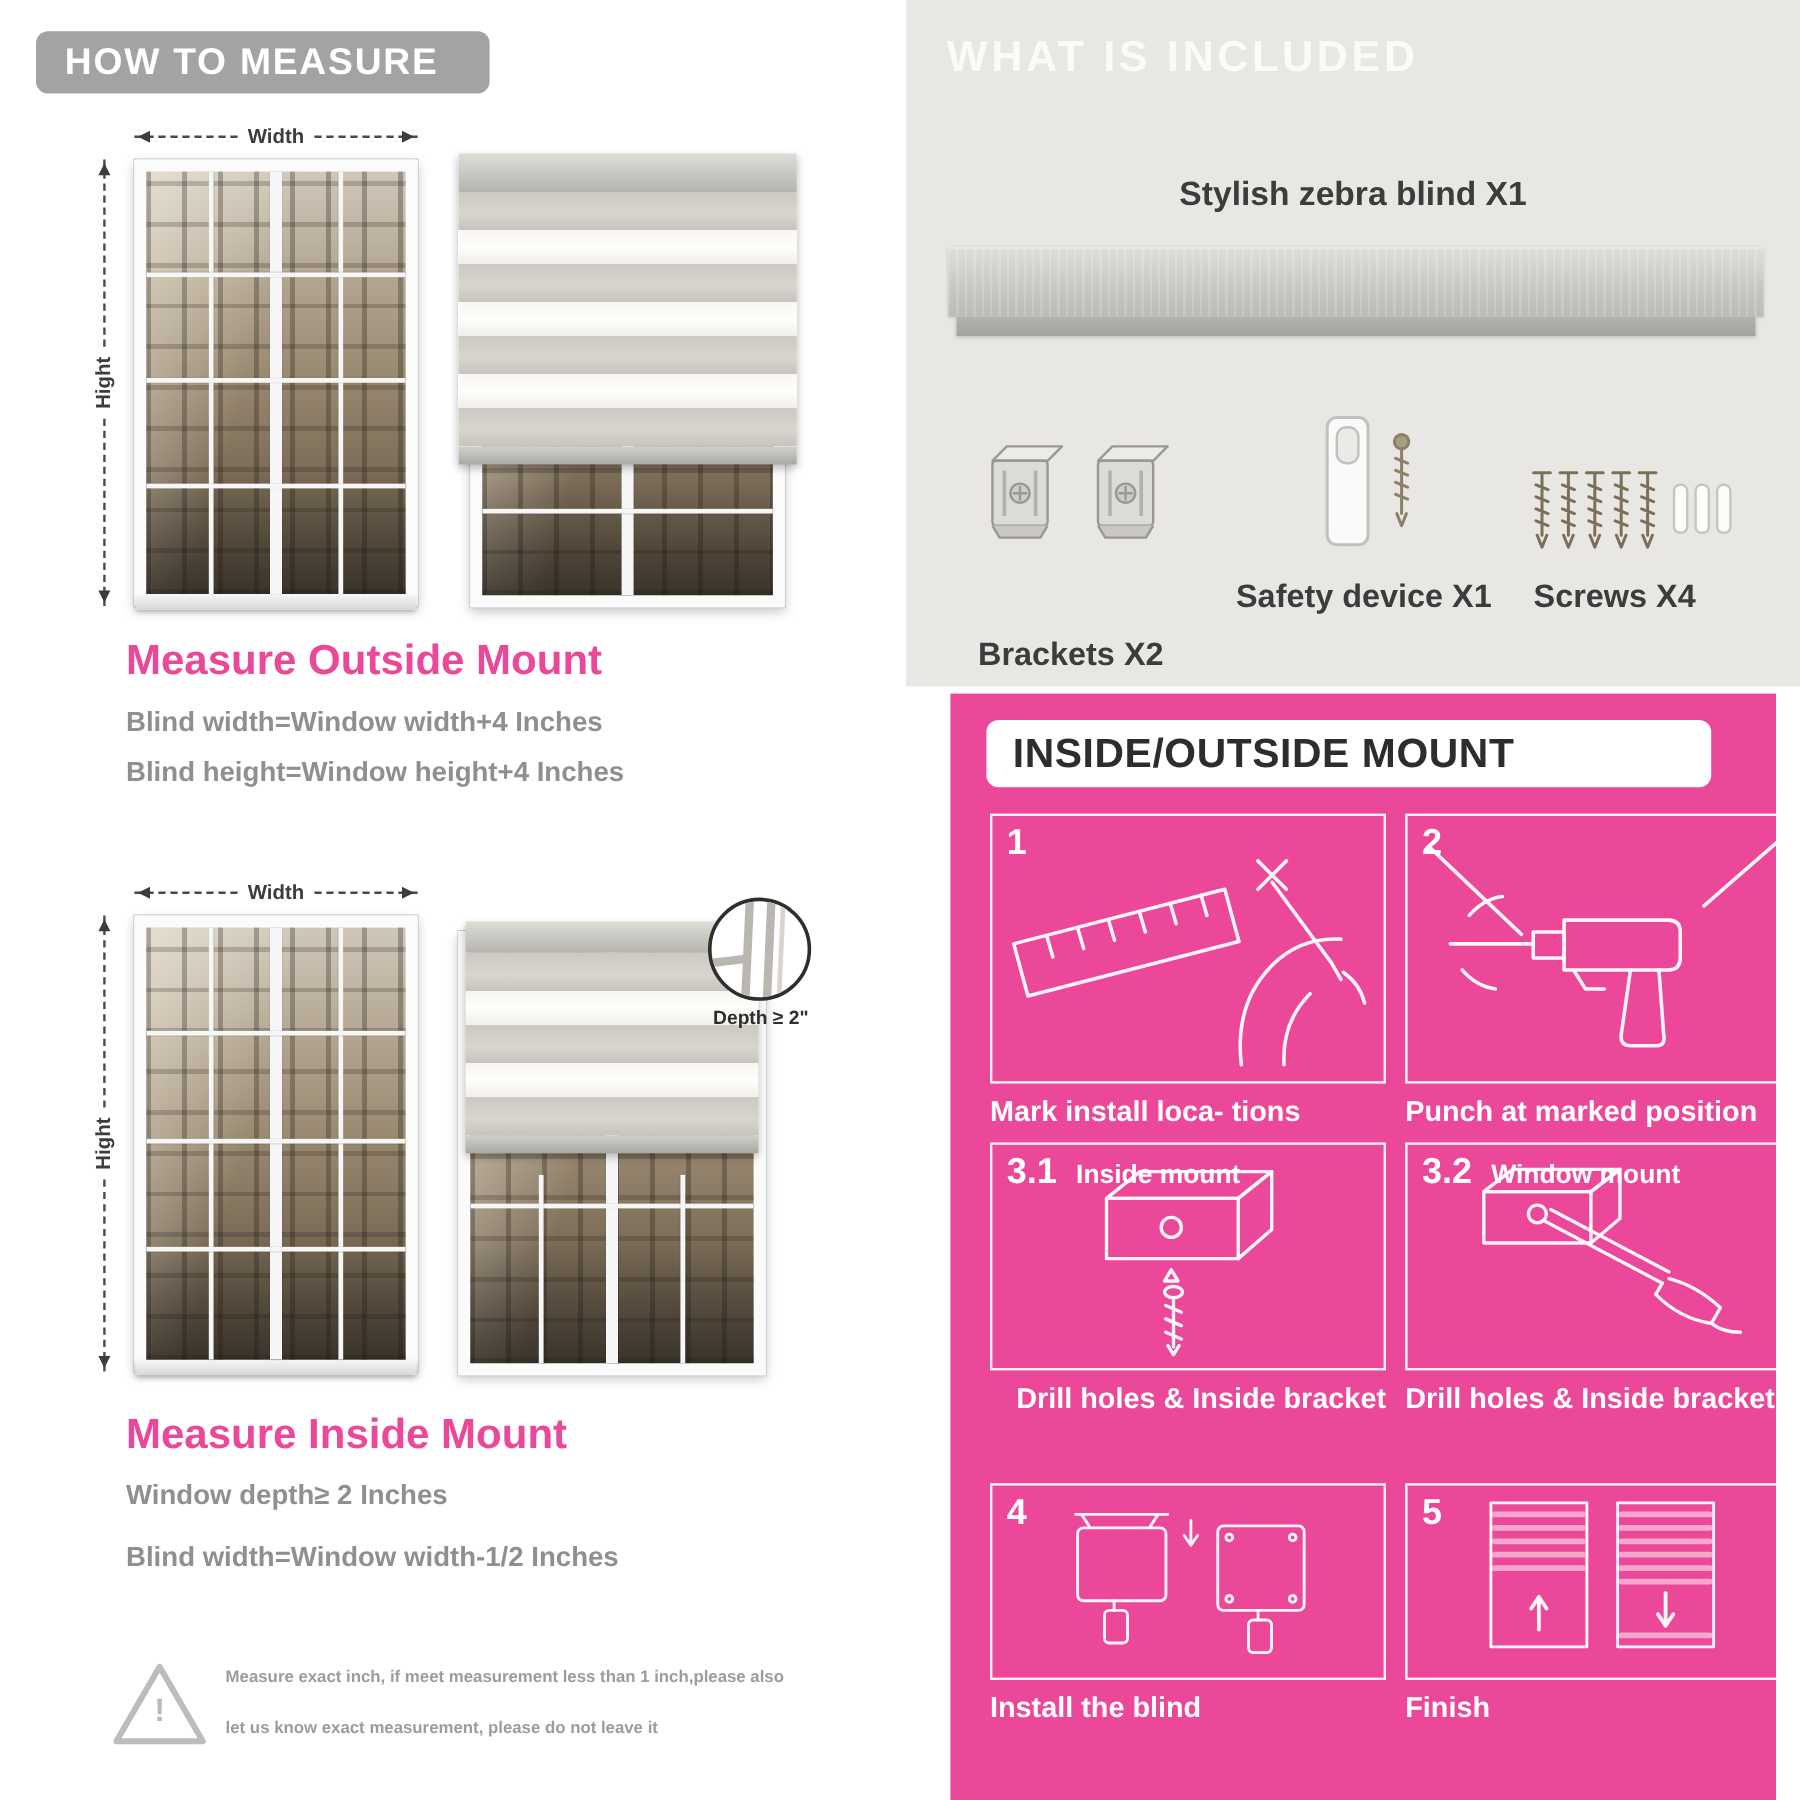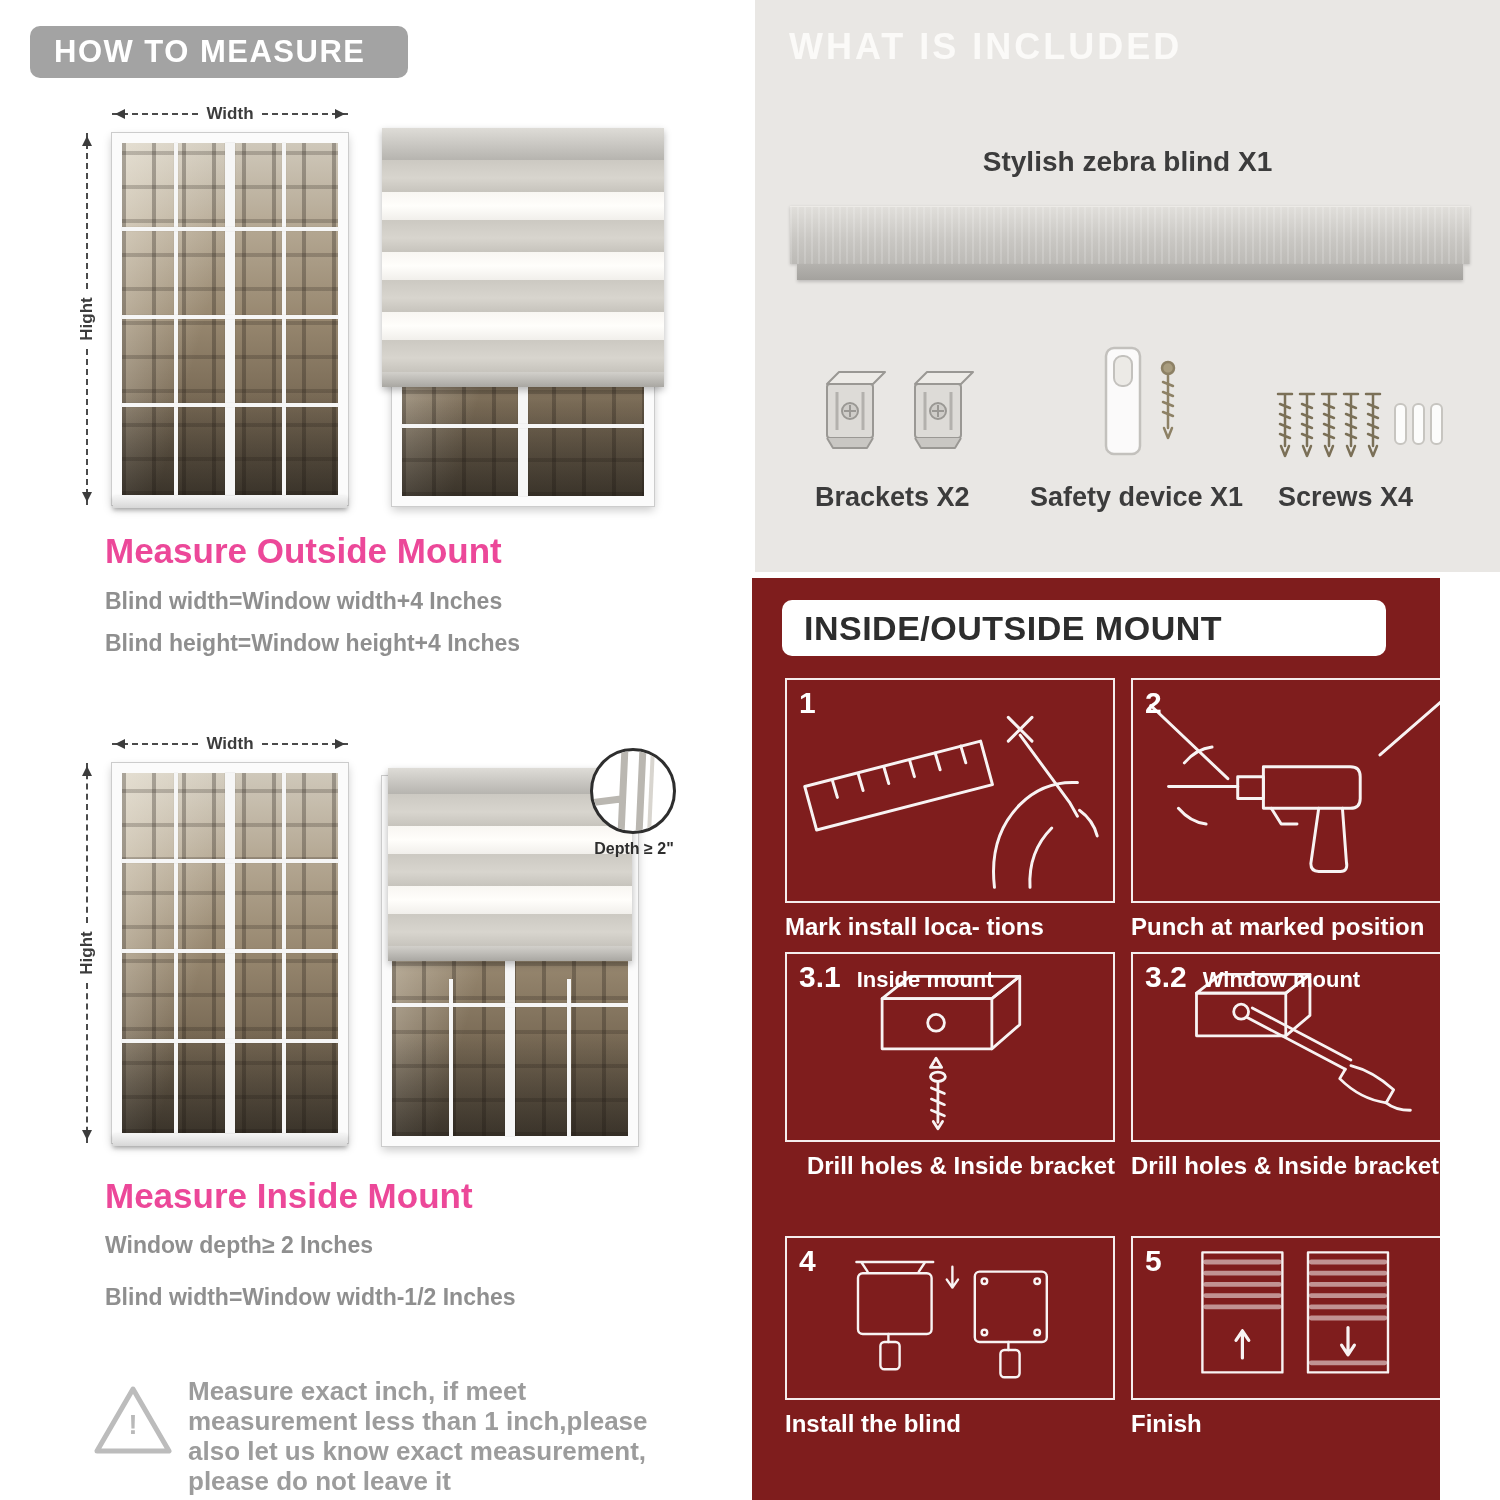--- a/index.html
+++ b/index.html
@@ -56,40 +56,40 @@
   .dim-v { position:absolute; top:50%; left:50%; transform:translate(-50%,-50%) rotate(-90deg); }
 
   .depth-circle { position:absolute; width:86px; height:86px; border:3px solid #2e2e2e; border-radius:50%;
     background:#fff; overflow:hidden; z-index:5; }
   .depth-label { position:absolute; width:120px; text-align:center; font-size:16px; font-weight:bold; color:#2e2e2e; z-index:5; }
 
   .warning-tri { position:absolute; left:92px; top:1382px; width:82px; height:76px; }
   .warning-mark { position:absolute; left:92px; top:1410px; width:82px; text-align:center;
     font-size:27px; font-weight:bold; color:#b9b9b9; }
   .warning-text { position:absolute; left:188px; top:1376px; width:478px;
-    font-size:26px; font-weight:bold; color:#9c9c9c; line-height:30px; }
+    font-size:14px; font-weight:bold; color:#9c9c9c; line-height:42px; }
 
   
   .sec-included { position:absolute; left:755px; top:0; width:745px; height:572px; background:#e9e7e4; }
   .inc-title { position:absolute; left:34px; top:26px; font-size:36px; font-weight:bold;
     color:#fbfaf8; letter-spacing:3px; }
   .blind-label { position:absolute; left:0; top:146px; width:100%; text-align:center;
     font-size:28px; font-weight:bold; color:#3c3c3c; }
   .headrail { position:absolute; left:35px; top:206px; width:680px; }
   .rail-top { height:58px;
     background-image:repeating-linear-gradient(90deg, rgba(255,255,255,.16) 0 2px, rgba(0,0,0,0) 2px 7px),
       linear-gradient(180deg,#e1dfdb,#c8c6c2 60%,#bcbab6);
     box-shadow:inset 0 1px 0 #edebe7, 0 1px 3px rgba(0,0,0,.18); }
   .rail-lip { margin:0 7px; height:16px; background:linear-gradient(180deg,#b4b2ae,#a4a29e);
     box-shadow:0 2px 3px rgba(0,0,0,.18); }
   .inc-icon { position:absolute; }
   .inc-label { position:absolute; top:482px; font-size:27px; font-weight:bold; color:#3c3c3c; }
 
   
-  .sec-mount { position:absolute; left:752px; top:578px; width:688px; height:922px; background:#7f1d1d; }
+  .sec-mount { position:absolute; left:792px; top:578px; width:688px; height:922px; background:#ec4899; }
   .mount-banner { position:absolute; left:30px; top:22px; width:604px; height:56px; background:#fff;
     border-radius:10px; color:#2d2d2d; font-size:34px; font-weight:bold; line-height:56px;
     padding-left:22px; letter-spacing:0.5px; }
   .step { position:absolute; width:330px; }
   .panel { position:relative; border:2px solid rgba(255,255,255,.92); width:100%; }
   .panel svg { position:absolute; inset:0; width:100%; height:100%; }
   .step-head { position:absolute; top:6px; left:12px; display:flex; gap:16px; align-items:baseline;
     color:#fff; z-index:2; }
   .step-num { font-size:30px; font-weight:bold; }
   .step-sub { font-size:22px; font-weight:bold; }
@@ -262,21 +262,21 @@
             <path d="M-7 0 H7 M0 0 V52 M-5 10 L5 14 M-5 20 L5 24 M-5 30 L5 34 M-5 40 L5 44 M0 62 L-4 52 M0 62 L4 52"></path>
           </g>
       </g>
       <g stroke="#c7c5c0" stroke-width="2" fill="rgba(255,255,255,.85)">
         <rect x="122" y="16" width="11" height="40" rx="5"></rect>
         <rect x="140" y="16" width="11" height="40" rx="5"></rect>
         <rect x="158" y="16" width="11" height="40" rx="5"></rect>
       </g>
     </svg>
 
-    <div class="inc-label" style="left:60px;">Brackets X2</div>
+    <div class="inc-label" style="left:60px;margin-top:48px;">Brackets X2</div>
     <div class="inc-label" style="left:275px;">Safety device X1</div>
     <div class="inc-label" style="left:523px;">Screws X4</div>
   </div>
 
   <div class="sec-mount">
     <div class="mount-banner">INSIDE/OUTSIDE MOUNT</div>
 
     <div class="step" style="left:33px; top:100px;">
       <div class="panel" style="height:225px;">
         <div class="step-head">

